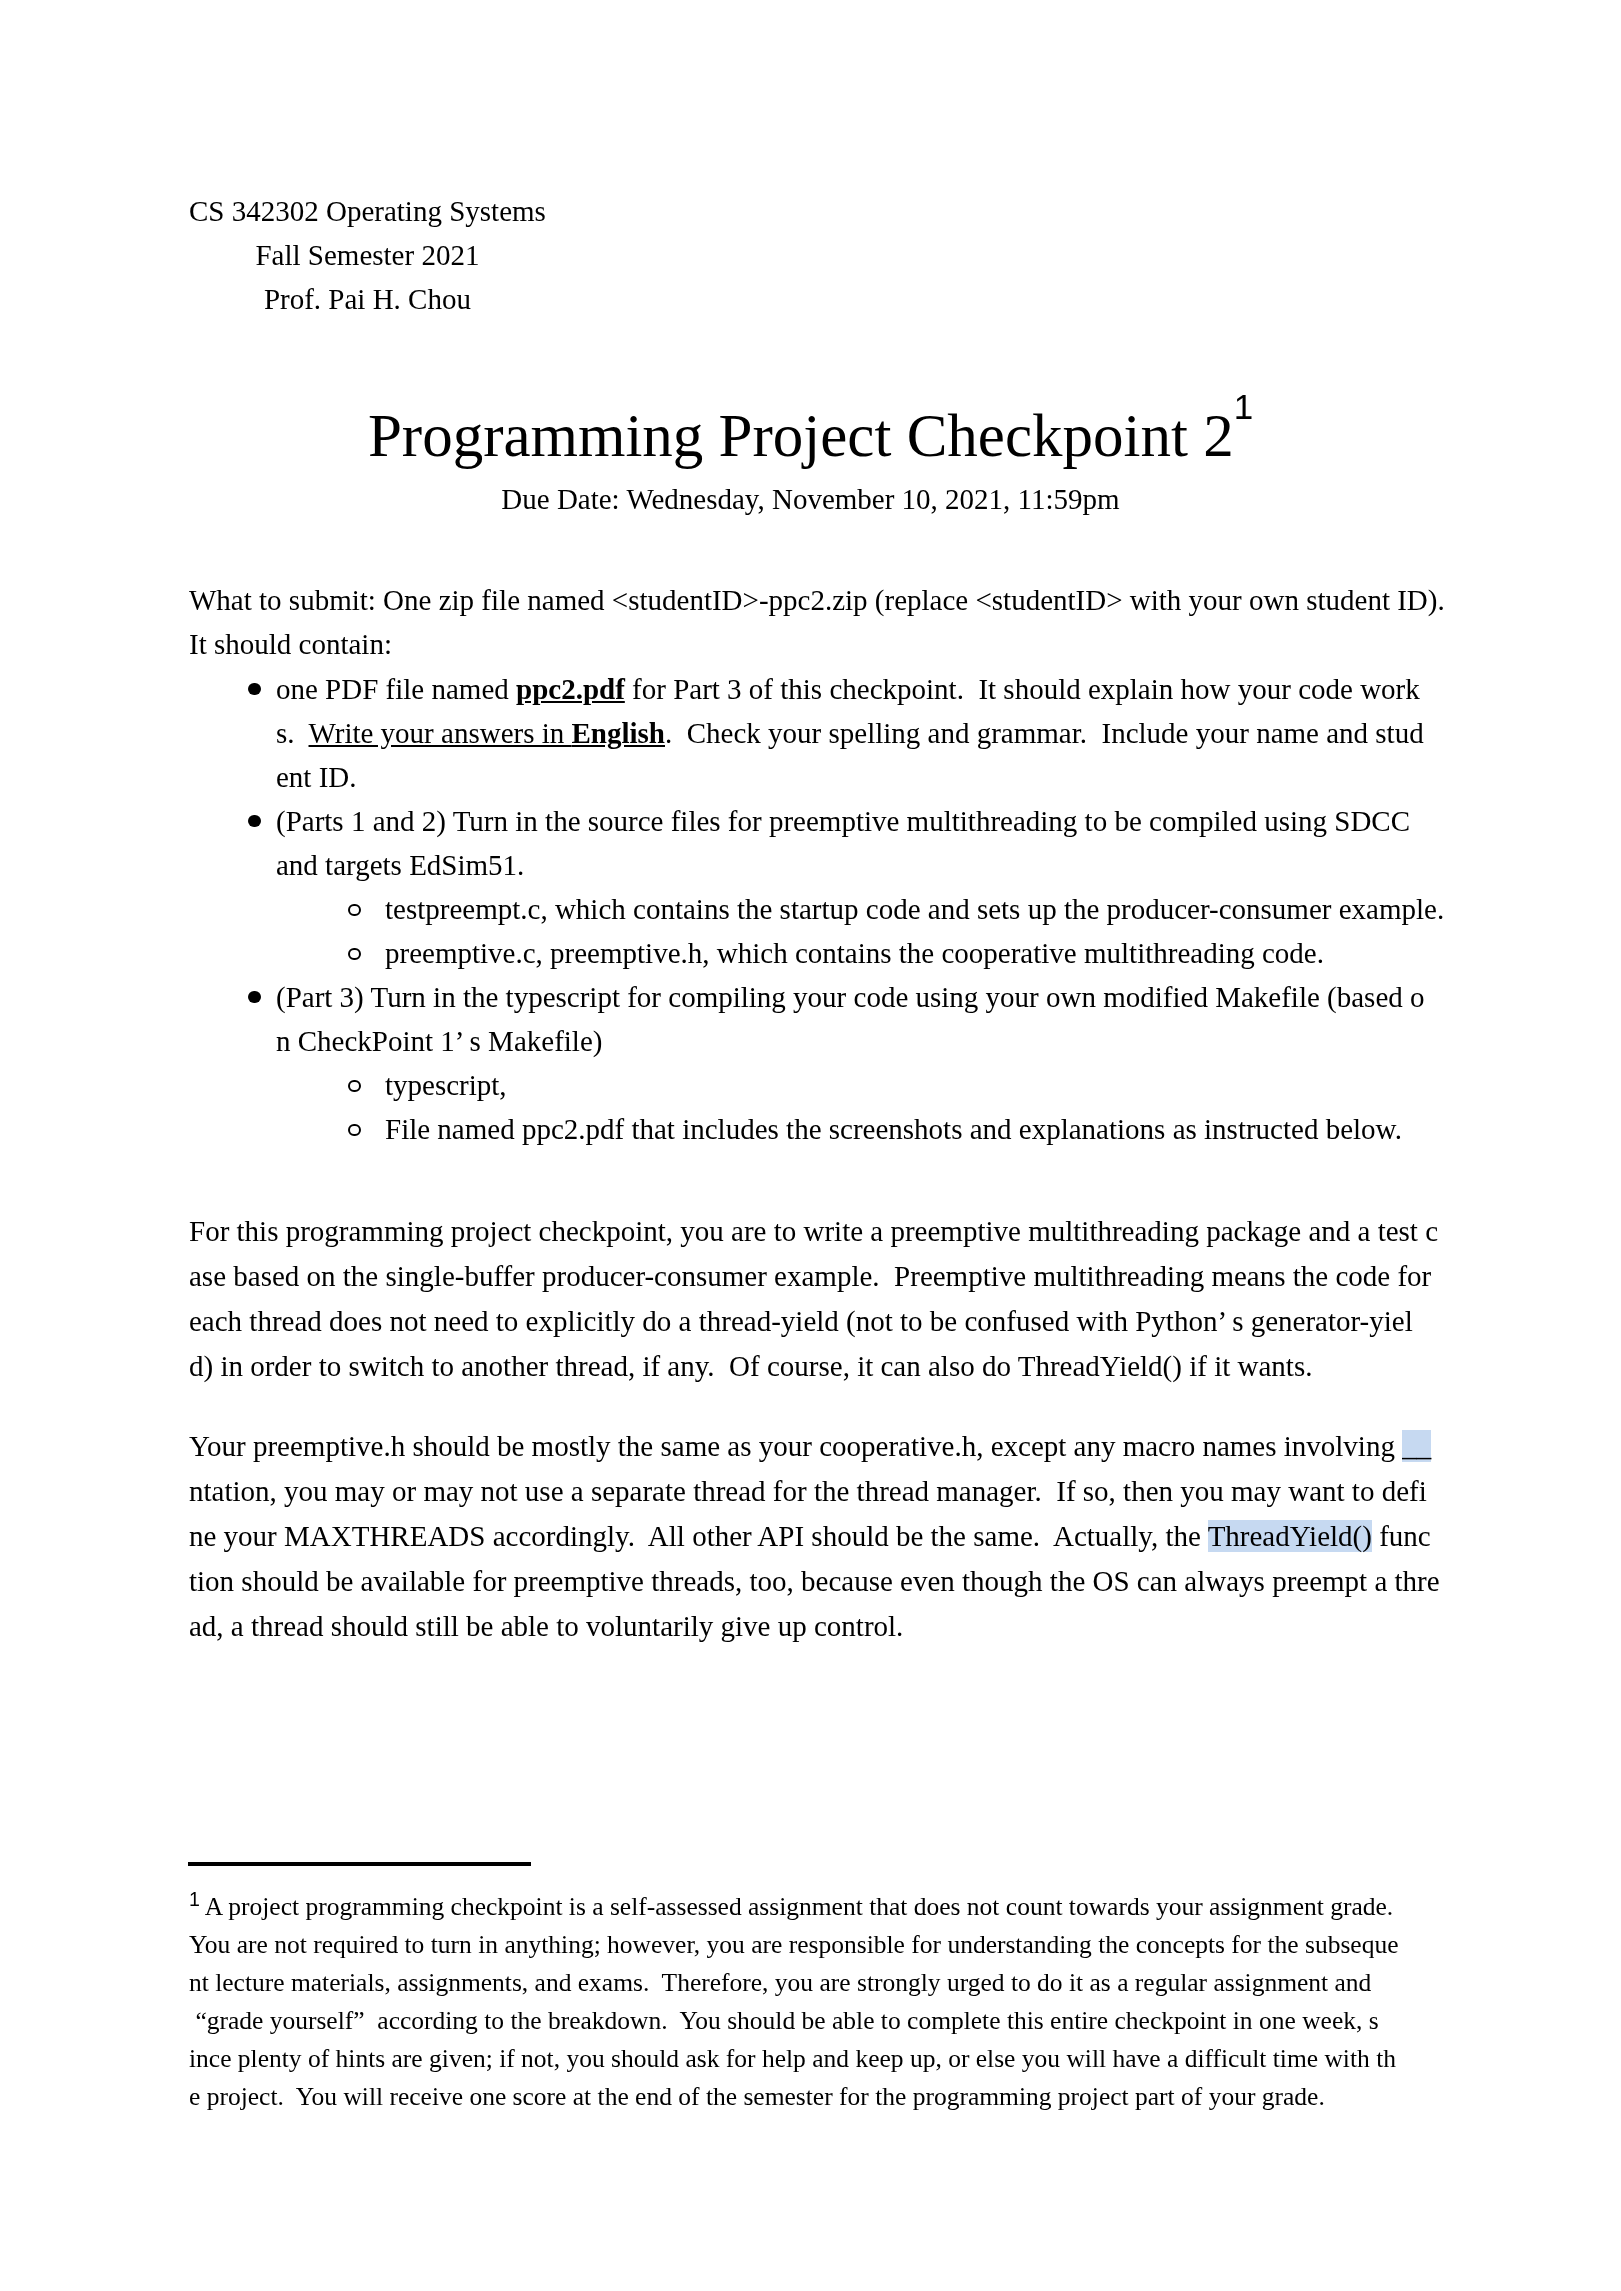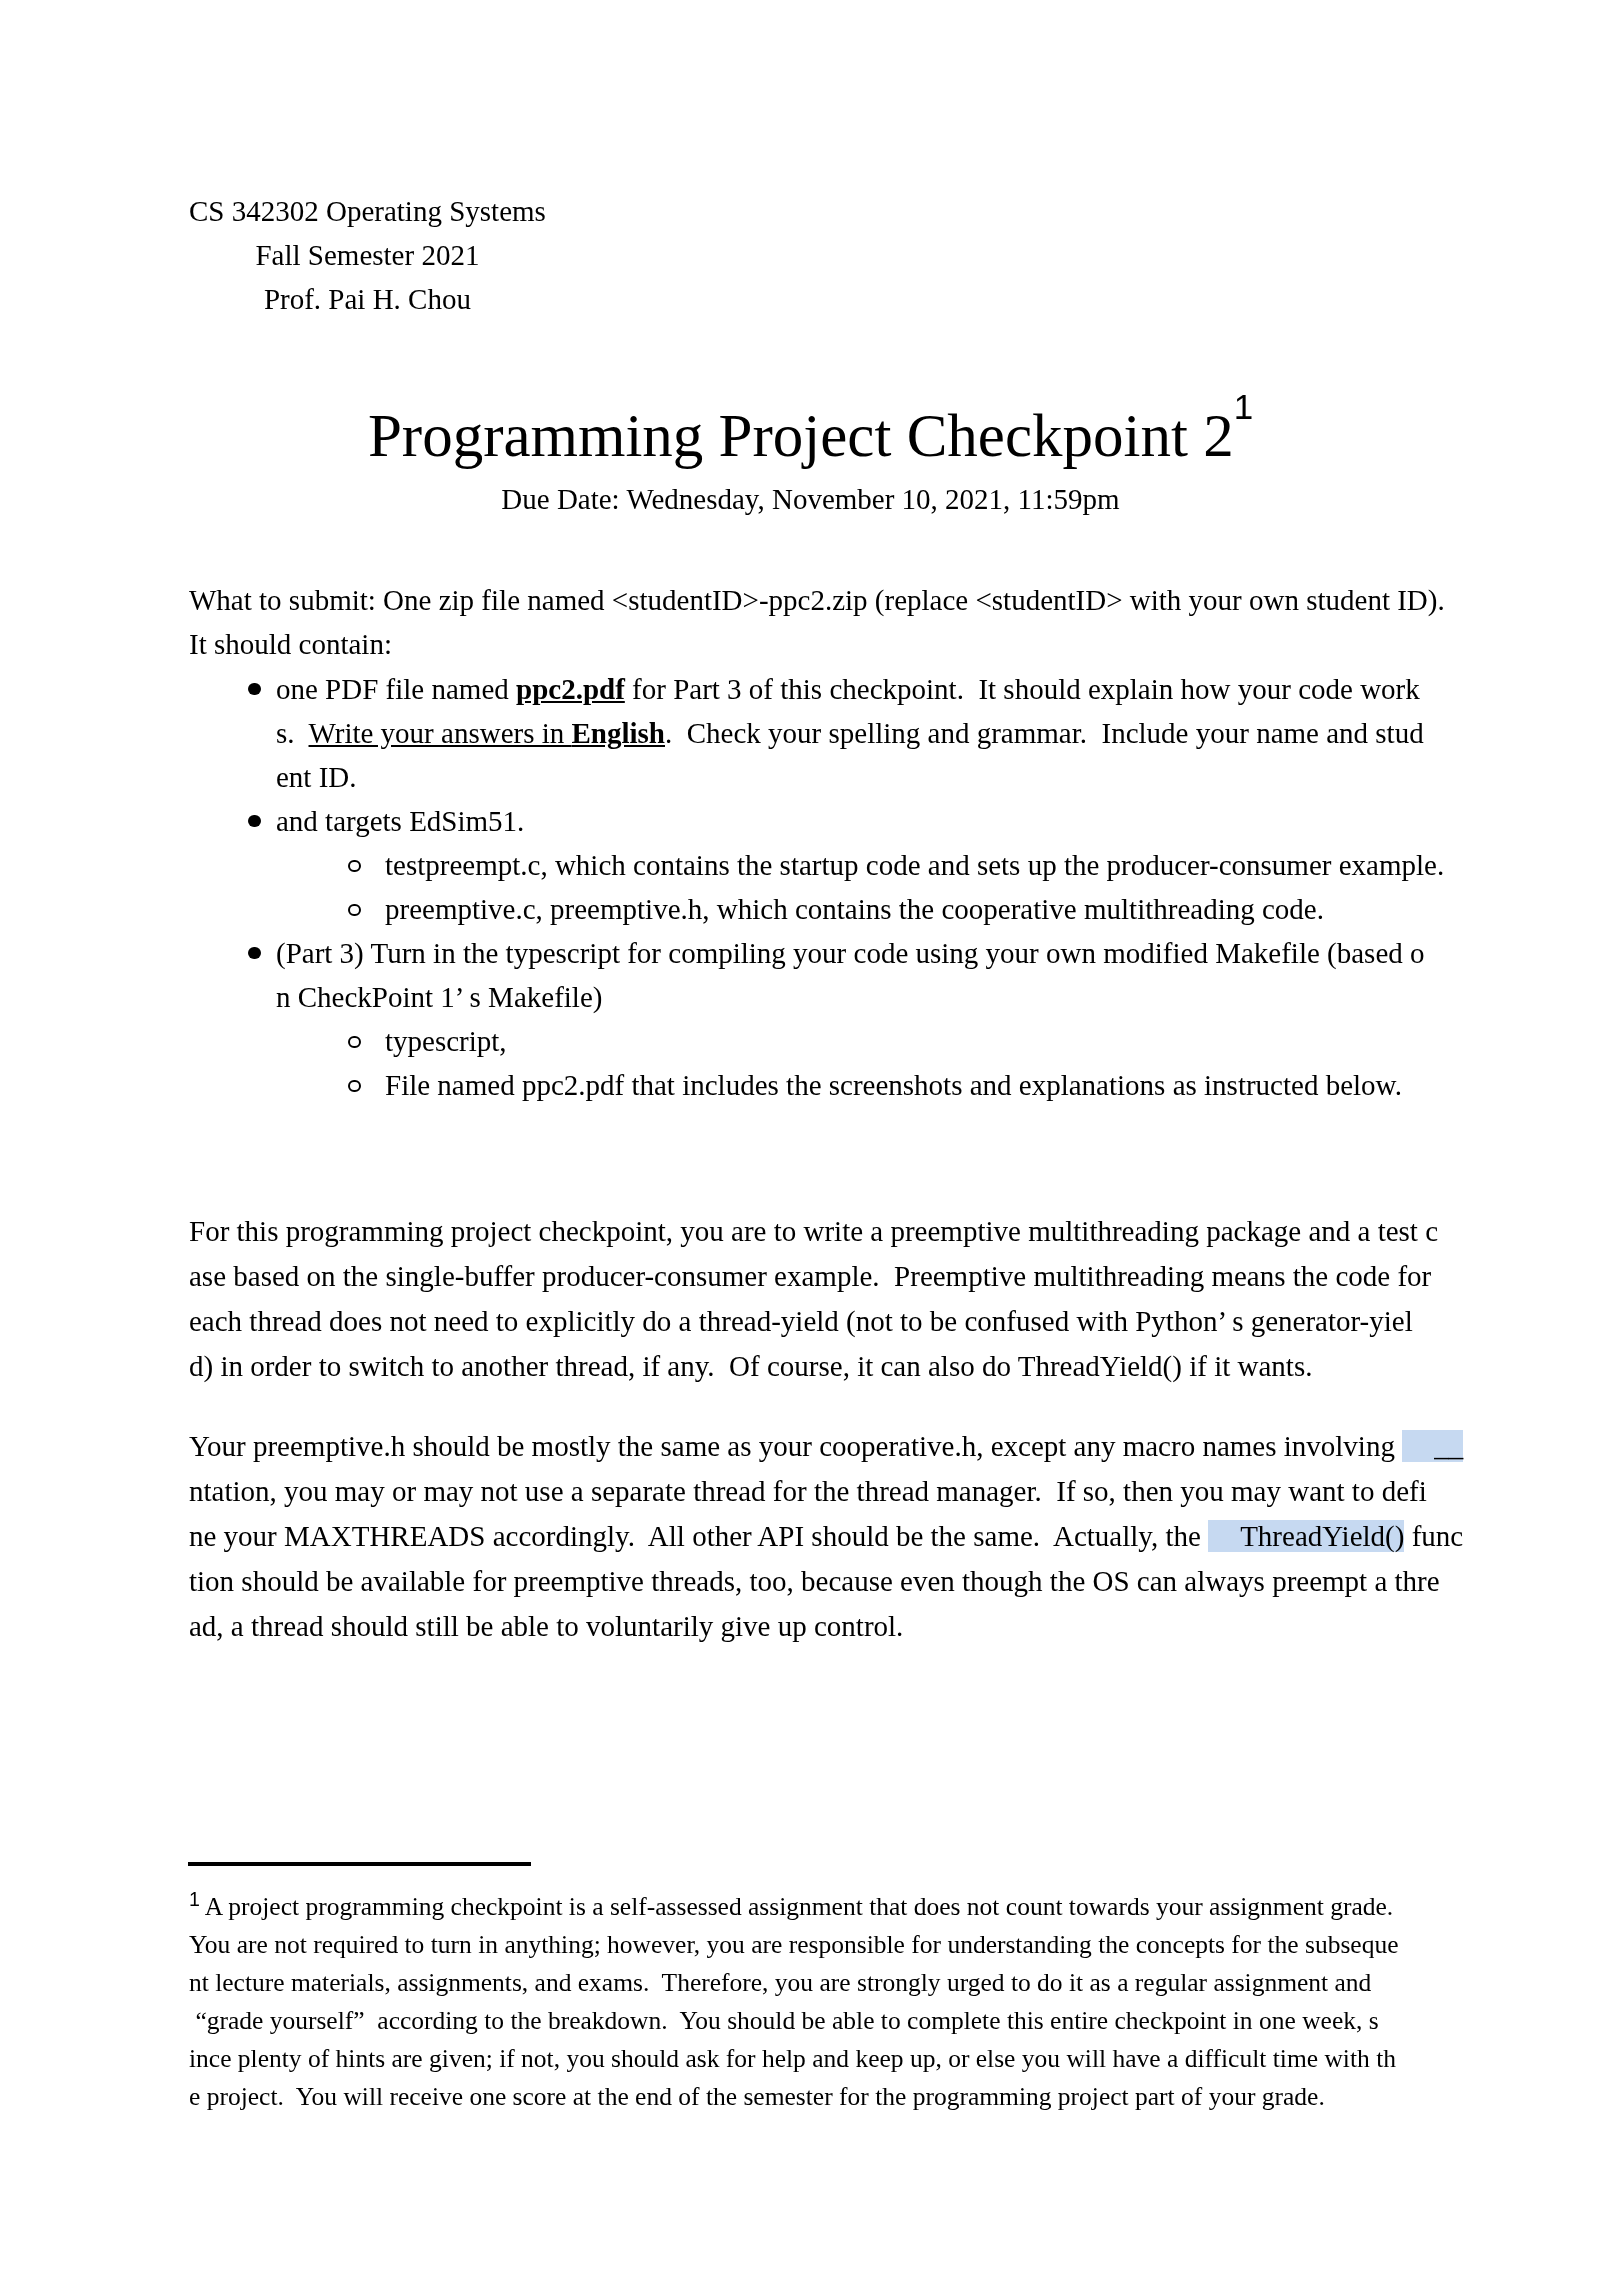--- a/index.html
+++ b/index.html
@@ -14,21 +14,21 @@
     background:var(--background);
     color:var(--text);
     font-family:"Liberation Serif","DejaVu Serif",serif;
     margin:0 auto;
     overflow:hidden;
   }
   .line{white-space:pre;}
   .b{font-weight:normal;}
   .u{text-decoration:underline;}
   .bu{font-weight:bold;text-decoration:underline;}
-  .hl{background:var(--highlight);padding-left:32px;}
+  .hl{background:var(--highlight);}
   .sup{vertical-align:8.8px;font-size:19.6px;font-family:"Liberation Sans","DejaVu Sans",sans-serif;}
 
   .header{position:absolute;left:189px;top:189px;font-size:29px;line-height:44px;text-align:center;}
 
   .title{position:absolute;left:0;top:363px;width:1621px;text-align:center;font-size:61px;line-height:88px;}
   .title sup{font-family:"Liberation Sans","DejaVu Sans",sans-serif;font-size:35px;vertical-align:37px;}
 
   .due{position:absolute;left:0;top:480px;width:1621px;text-align:center;font-size:29px;line-height:39px;}
 
   .intro{position:absolute;left:189px;top:578px;font-size:29px;line-height:44px;}
@@ -62,21 +62,21 @@
 
   <div class="intro">
       <div class="line"><span>What to submit: One zip file named &lt;studentID&gt;-ppc2.zip (replace &lt;studentID&gt; with your own student ID).</span></div>
       <div class="line"><span>It should contain:</span></div>
     </div>
 
   <div class="list">
       <div class="line lvl1"><span class="m1"></span><span>one PDF file named </span><span class="bu">ppc2.pdf</span><span> for Part 3 of this checkpoint.  It should explain how your code work</span></div>
       <div class="line lvl1"><span>s.  </span><span class="u">Write your answers in </span><span class="bu">English</span><span>.  Check your spelling and grammar.  Include your name and stud</span></div>
       <div class="line lvl1"><span>ent ID.</span></div>
-      <div class="line lvl1"><span class="m1"></span></div>
+      <div class="line lvl1"><span class="m1"></span><span>(Parts 1 and 2) Turn in the source files for preemptive multithreading to be compiled using SDCC</span></div>
       <div class="line lvl1"><span>and targets EdSim51.</span></div>
       <div class="line lvl2"><span class="m2"></span><span>testpreempt.c, which contains the startup code and sets up the producer-consumer example.</span></div>
       <div class="line lvl2"><span class="m2"></span><span>preemptive.c, preemptive.h, which contains the cooperative multithreading code.</span></div>
       <div class="line lvl1"><span class="m1"></span><span>(Part 3) Turn in the typescript for compiling your code using your own modified Makefile (based o</span></div>
       <div class="line lvl1"><span>n CheckPoint 1’ s Makefile)</span></div>
       <div class="line lvl2"><span class="m2"></span><span>typescript,</span></div>
       <div class="line lvl2"><span class="m2"></span><span>File named ppc2.pdf that includes the screenshots and explanations as instructed below.</span></div>
     </div>
 
   <div class="p2">

